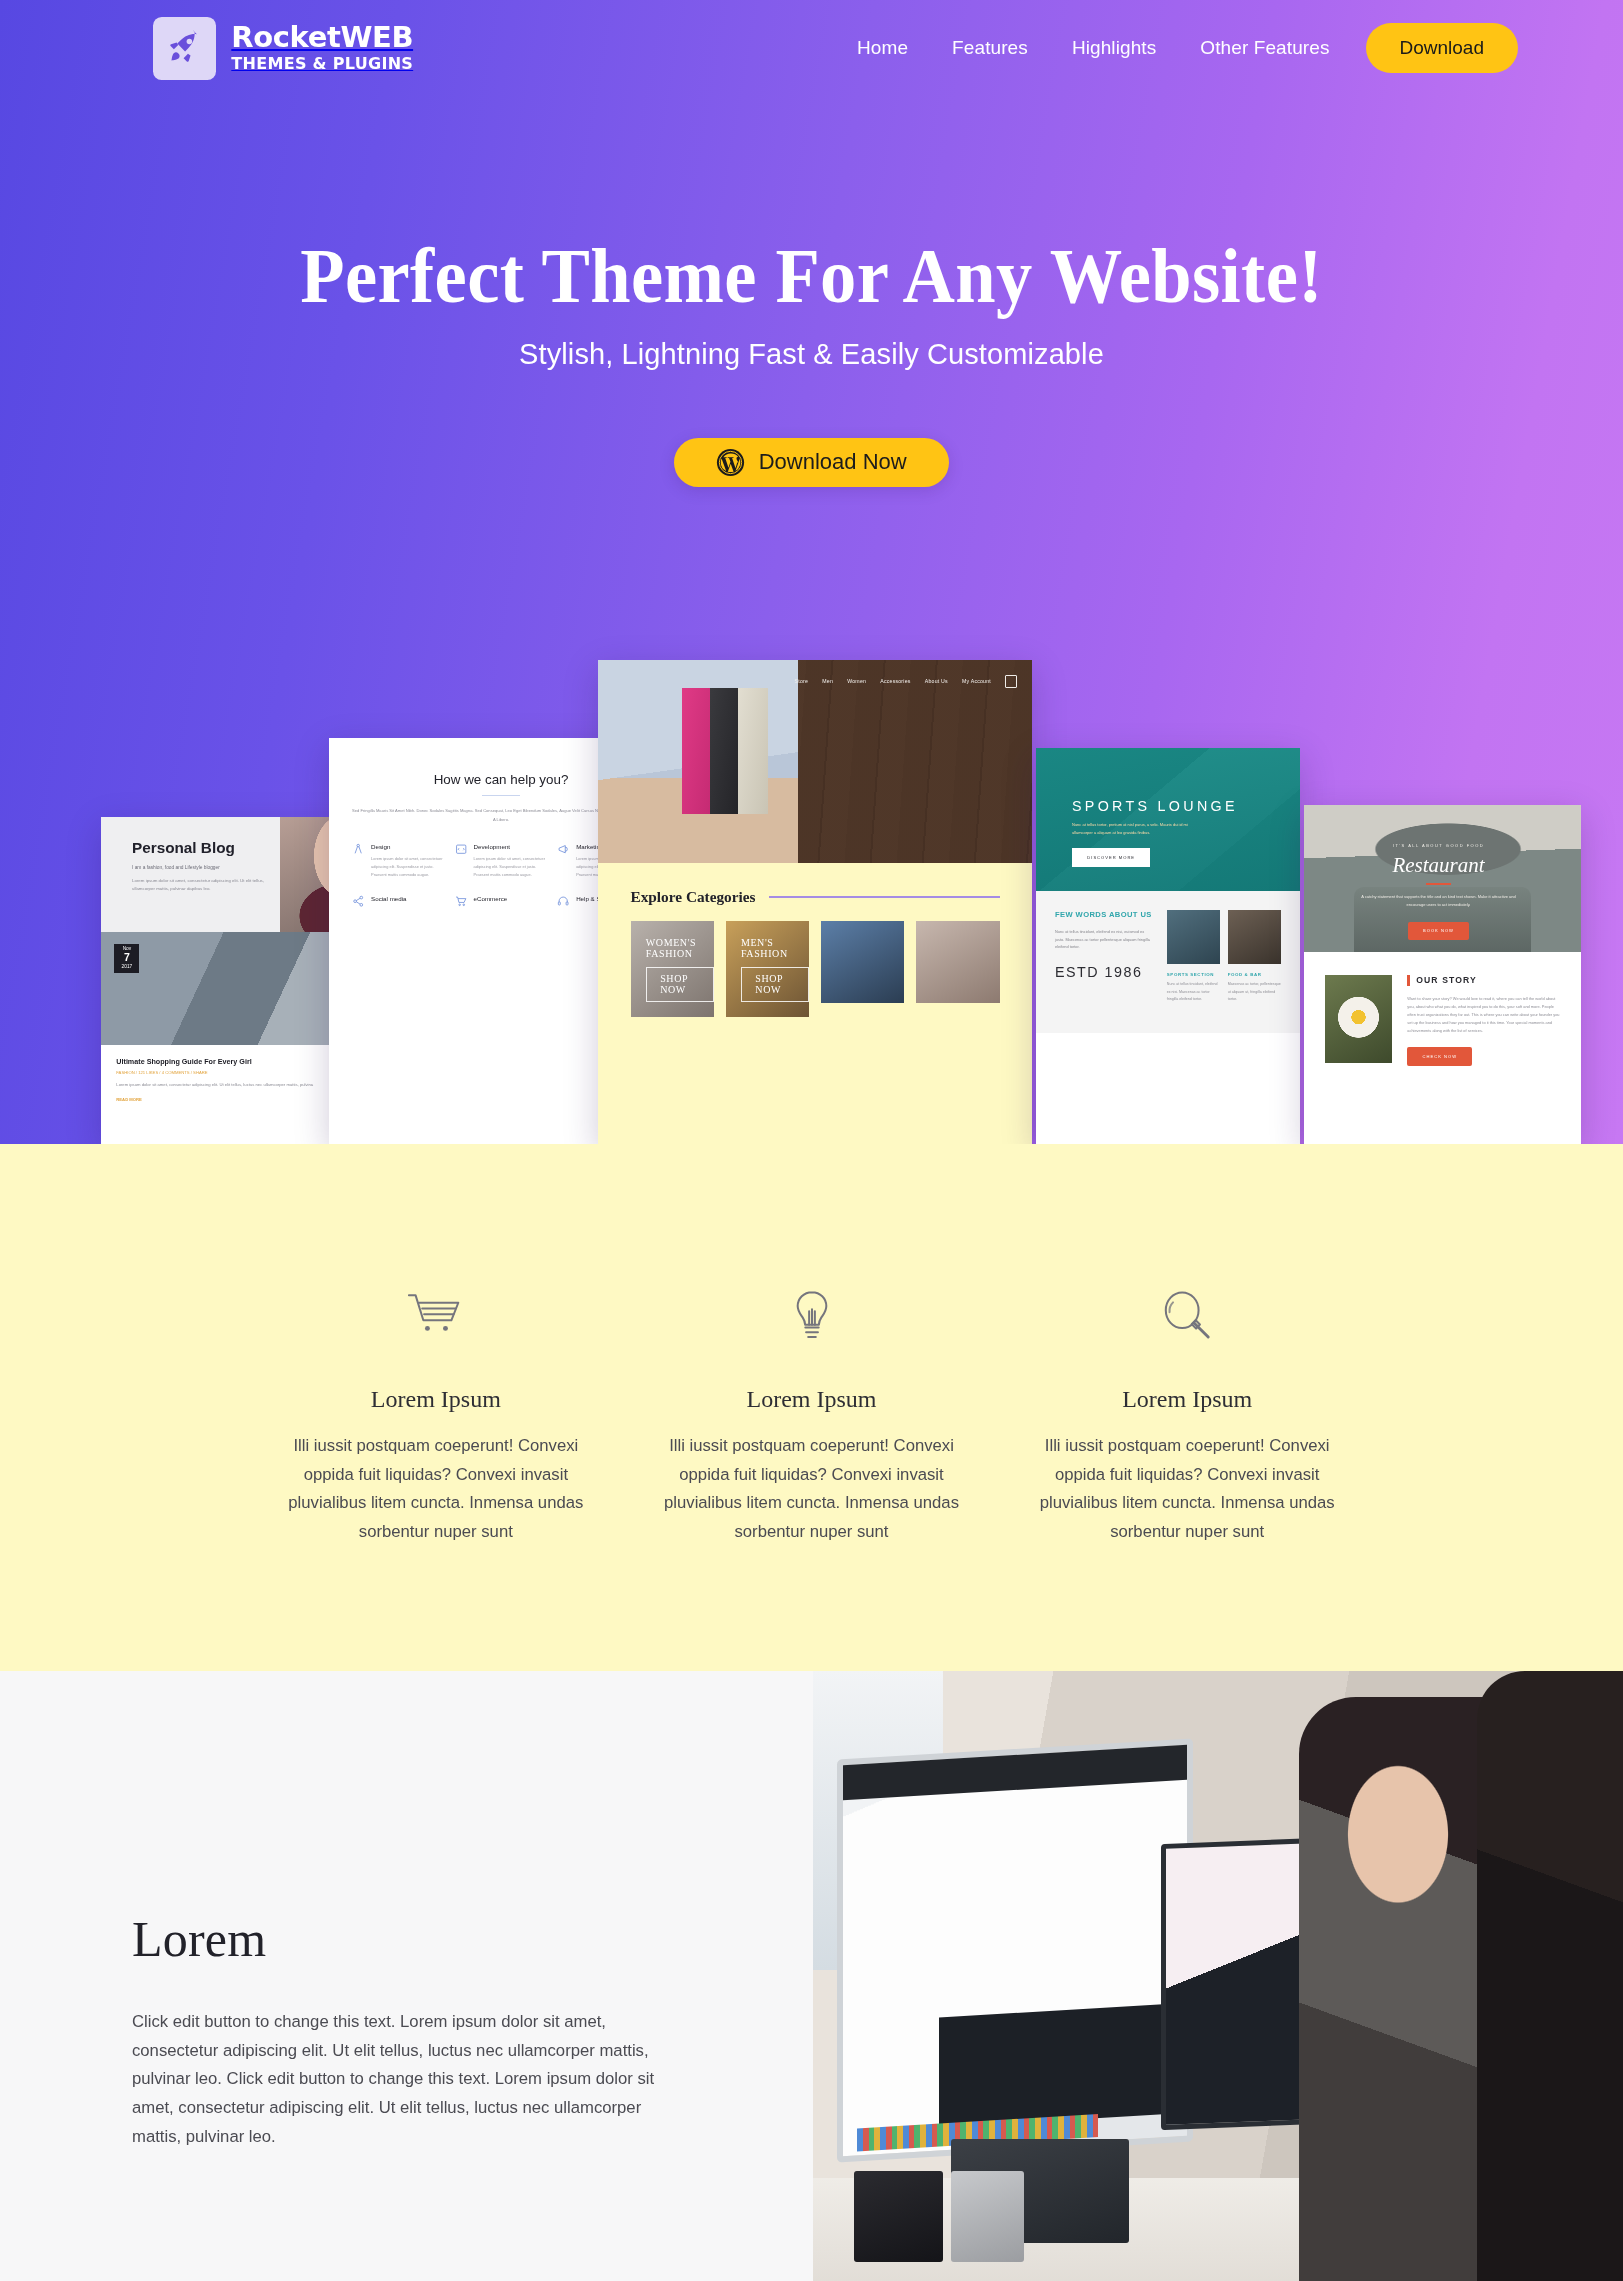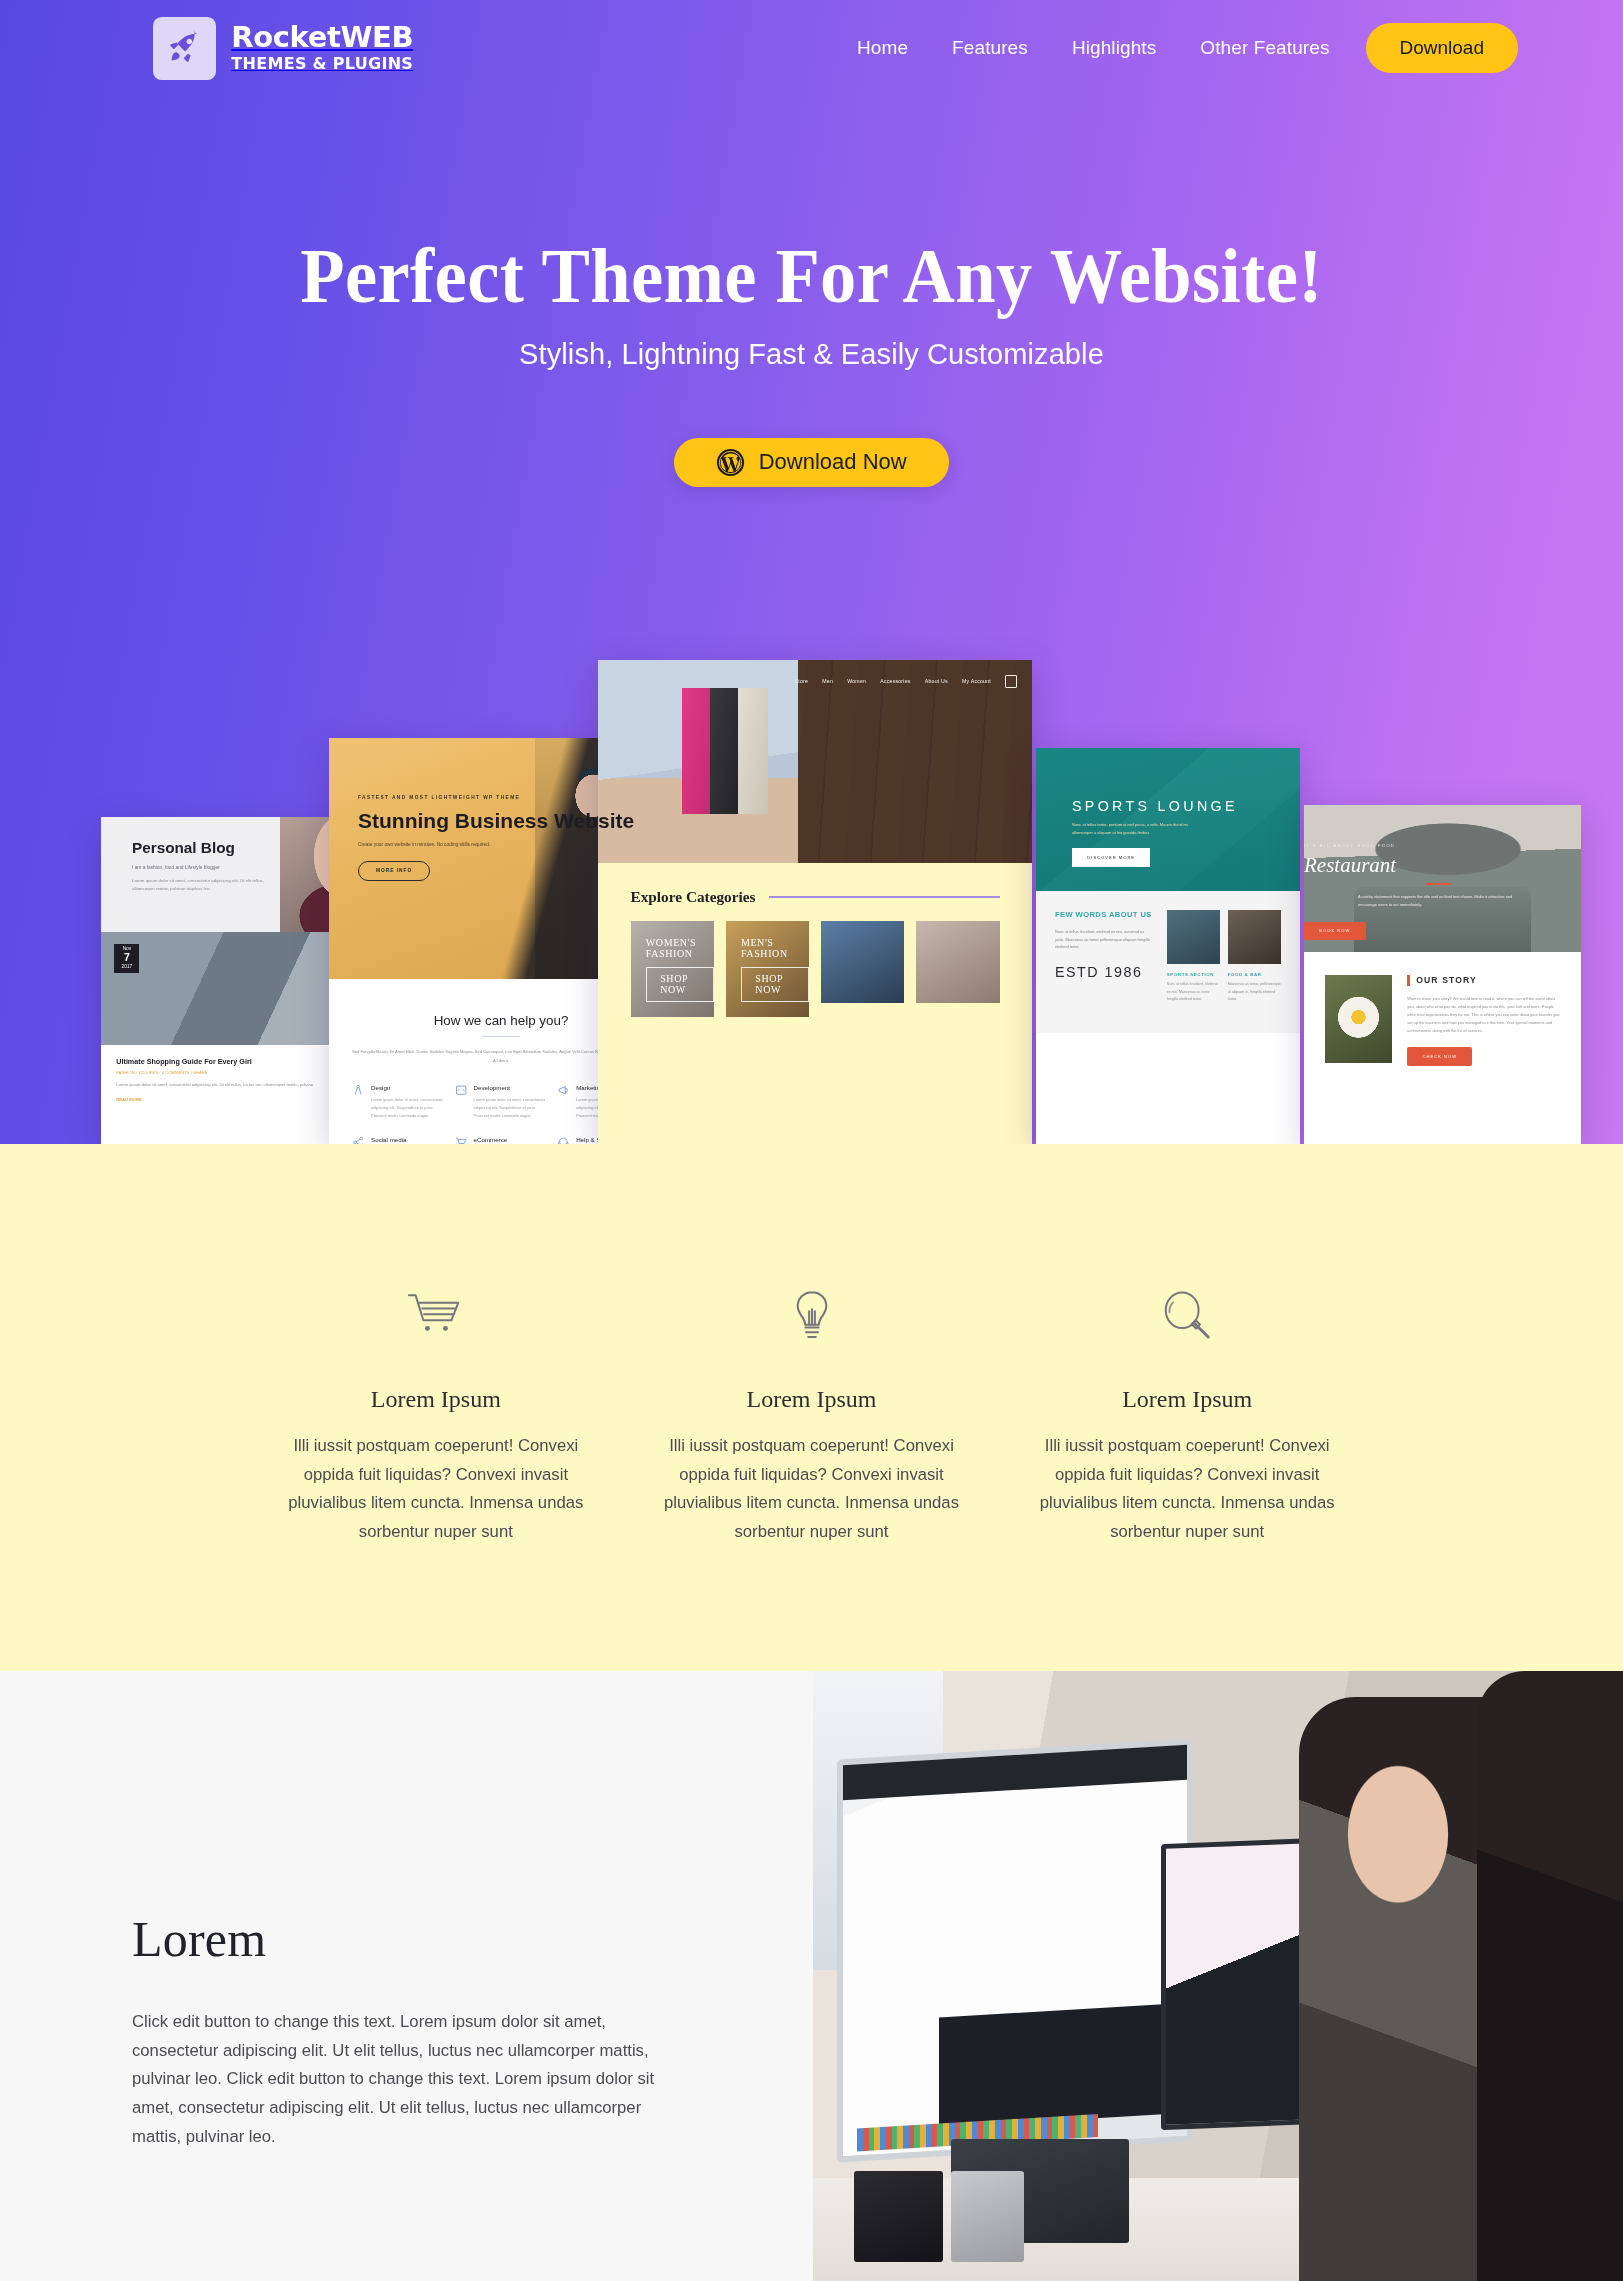--- a/index.html
+++ b/index.html
@@ -301,21 +301,21 @@
     height: 147px; position: relative;
     background:
       radial-gradient(ellipse 92px 32.5px at 52% 30%, #6d7472 0 78%, transparent 80%),
       linear-gradient(178deg, #cfcdc6 0 34%, #7d8885 34% 100%);
   }
   .rest-hero::after {
     content: ""; position: absolute; left: 18%; bottom: 0; width: 64%; height: 44%;
     background: linear-gradient(180deg, #78837f, #5d6764);
     border-radius: 9.6px 9.6px 0 0;
   }
-  .rest-hero-txt { position: absolute; left: 0; right: 8px; top: 38px; text-align: left; z-index: 3; }
+  .rest-hero-txt { position: absolute; left: 0; right: 8px; top: 38px; text-align: center; z-index: 3; }
   .rest-kicker { font-size: 4px; letter-spacing: 1.5px; color: #f2efe9; }
   .rest-title { margin-top: 4.8px; font-family: "Liberation Serif", serif; font-style: italic; font-size: 21px; color: #fff; }
   .rest-rule { width: 25px; height: 1.3px; background: #e2573a; margin: 5.7px auto 0; }
   .rest-p { margin-top: 8.6px; font-size: 4px; color: #eeebe5; line-height: 2; padding: 0 54px; }
   .rest-btn {
     margin-top: 12.4px; display: inline-block; background: #e2573a; color: #fff;
     font-size: 4.1px; letter-spacing: 1px; padding: 6.7px 15.3px; border-radius: 1.9px;
   }
   .rest-body { padding: 23px 21px 0; display: flex; gap: 15.3px; }
   .rest-photo {
@@ -491,28 +491,20 @@
       </div>
       <div class="blog-foot">
         <h4>Ultimate Shopping Guide For Every Girl</h4>
         <div class="blog-meta">FASHION / 121 LIKES / 4 COMMENTS / SHARE</div>
         <p>Lorem ipsum dolor sit amet, consectetur adipiscing elit. Ut elit tellus, luctus nec ullamcorper mattis, pulvina</p>
         <div class="blog-more">READ MORE</div>
       </div>
     </div>
 
     <div class="shot shot-biz">
-      <div class="biz-hero">
-        <div class="biz-txt">
-          <div class="biz-kicker">FASTEST AND MOST LIGHTWEIGHT WP THEME</div>
-          <div class="biz-h">Stunning Business Website</div>
-          <div class="biz-p">Create your own website in minutes. No coding skills required.</div>
-          <div class="biz-btn">MORE INFO</div>
-        </div>
-      </div>
       <div class="biz-body">
         <h3>How we can help you?</h3>
         <div class="biz-rule"></div>
         <p>Sed Fringilla Mauris Sit Amet Nibh. Donec Sodales Sagittis Magna. Sed Consequat, Leo Eget Bibendum Sodales, Augue Velit Cursus Nunc, Quis Gravida Magna Mi A Libero.</p>
         <div class="biz-grid">
           <div class="biz-svc">
             <svg class="biz-ico" viewBox="0 0 24 24" fill="none" stroke="currentColor" stroke-width="1.4">
                 <circle cx="12" cy="5" r="2.4"></circle>
                 <path d="M10.6 7 6 20M13.4 7 18 20"></path>
               </svg>

